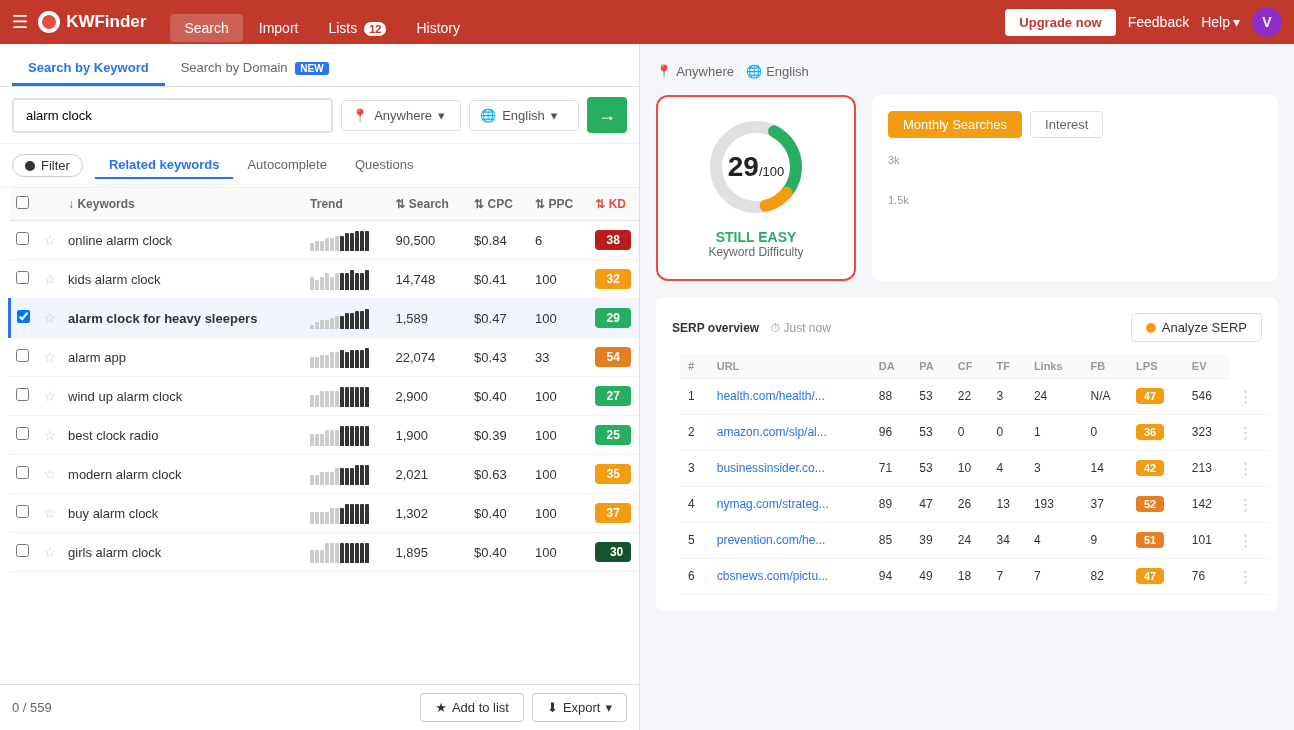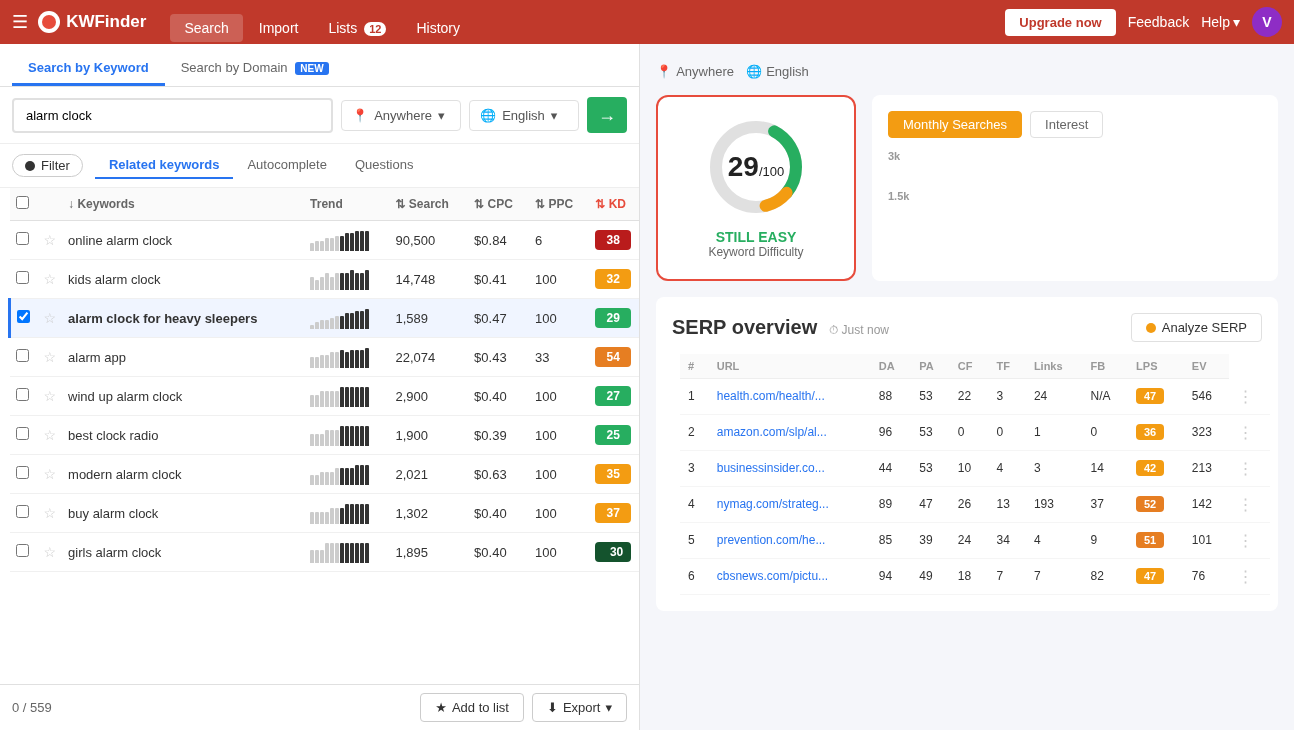--- a/index.html
+++ b/index.html
@@ -181,21 +181,21 @@
       background: #fff; color: #666;
     }
     .chart-tab.active { background: #f39c12; color: #fff; border-color: #f39c12; }
     .bar-chart { display: flex; align-items: flex-end; gap: 3px; height: 80px; margin-top: 8px; }
     .bar-chart .bar { flex: 1; background: #2874f0; border-radius: 2px 2px 0 0; min-height: 2px; }
     .chart-y-labels { display: flex; flex-direction: column; justify-content: space-between; height: 80px; margin-right: 6px; font-size: 11px; color: #999; }
 
     
     .serp-card { background: #fff; border-radius: 8px; padding: 16px; }
     .serp-header { display: flex; align-items: center; justify-content: space-between; margin-bottom: 12px; }
-    .serp-title { font-size: 20px; font-weight: 600; }
+    .serp-title { font-size: 12px; font-weight: 600; }
     .serp-time { font-size: 12px; color: #999; margin-left: 8px; }
     .analyze-btn {
       display: flex; align-items: center; gap: 6px;
       padding: 6px 14px; background: #fff;
       border: 1px solid #e0e0e0; border-radius: 4px;
       font-size: 13px; cursor: pointer; color: #333;
     }
     .analyze-dot { width: 10px; height: 10px; border-radius: 50%; background: #f39c12; }
     .serp-table { width: 100%; border-collapse: collapse; }
     .serp-table th {
@@ -576,21 +576,21 @@
         </div>
         <div class="kd-label">STILL EASY</div>
         <div class="kd-sub">Keyword Difficulty</div>
       </div>
 
       <div class="chart-card">
         <div class="chart-tabs">
           <button class="chart-tab active">Monthly Searches</button>
           <button class="chart-tab">Interest</button>
         </div>
-        <div style="display:flex; align-items:flex-start; gap:4px;font-weight:bold;">
+        <div style="display:flex; align-items:center; gap:4px;">
           <div class="chart-y-labels">
             <span>3k</span>
             <span>1.5k</span>
             <span></span>
           </div>
           <div class="bar-chart" id="bar-chart-container">
               <div class="bar" style="height: 8px;"></div>
               <div class="bar" style="height: 8px;"></div>
               <div class="bar" style="height: 8px;"></div>
               <div class="bar" style="height: 16px;"></div>
@@ -671,21 +671,21 @@
     <td>0</td>
     <td>1</td>
     <td>0</td>
     <td><span class="lps-badge" style="background:#f39c12;">36</span></td>
     <td>323</td>
     <td><span class="more-icon">⋮</span></td>
   </tr>
             <tr>
     <td>3</td>
     <td><a class="url-link" href="#">businessinsider.co...</a></td>
-    <td>44</td>
+    <td>71</td>
     <td>53</td>
     <td>10</td>
     <td>4</td>
     <td>3</td>
     <td>14</td>
     <td><span class="lps-badge" style="background:#f39c12;">42</span></td>
     <td>213</td>
     <td><span class="more-icon">⋮</span></td>
   </tr>
             <tr>

